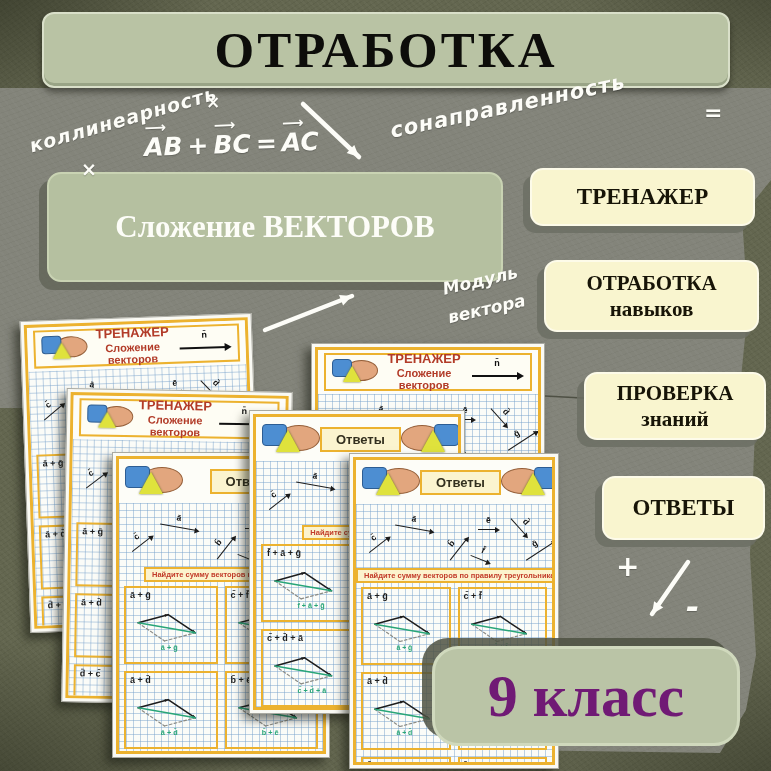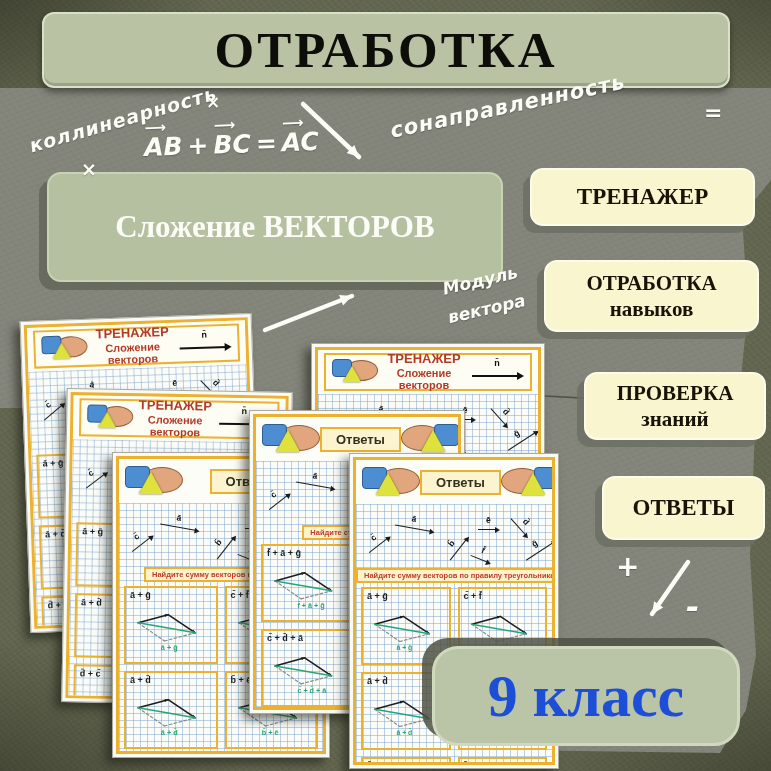--- a/index.html
+++ b/index.html
@@ -41,21 +41,21 @@
   .side-btn span{font-family:"Liberation Serif","DejaVu Serif",serif;font-weight:bold;color:#171407;line-height:1.25;}
   .side-btn span:empty{display:none;}
   .btn0{left:530px;top:168px;width:225px;height:58px;} .btn0 span{font-size:23px;}
   .btn1{left:544px;top:260px;width:215px;height:72px;} .btn1 span{font-size:21px;}
   .btn2{left:584px;top:372px;width:182px;height:68px;} .btn2 span{font-size:21px;}
   .btn3{left:602px;top:476px;width:163px;height:64px;} .btn3 span{font-size:23px;}
   
   .grade{position:absolute;left:432px;top:646px;width:308px;height:100px;background:#bac4a6;
     border:3px solid #d0d9bd;border-radius:26px;box-sizing:border-box;z-index:12;
     box-shadow:-10px -8px 0 rgba(78,81,66,.85);display:flex;align-items:center;justify-content:center;}
-  .grade span{font-family:"Liberation Serif","DejaVu Serif",serif;font-weight:bold;font-size:60px;color:#1d4ed8;}
+  .grade span{font-family:"Liberation Serif","DejaVu Serif",serif;font-weight:bold;font-size:60px;color:#701a75;}
   
   .hw{position:absolute;color:#fdfdf8;font-style:italic;font-weight:bold;z-index:9;
     font-family:"DejaVu Sans",sans-serif;white-space:nowrap;text-shadow:0 1px 1px rgba(0,0,0,.25);}
   .hw-coll{left:26px;top:108px;font-size:19px;transform:rotate(-16deg);letter-spacing:1px;}
   .hw-codi{left:388px;top:94px;font-size:21px;transform:rotate(-12deg);letter-spacing:1px;}
   .hw-mod{left:444px;top:266px;font-size:17px;transform:rotate(-13deg);text-align:center;line-height:1.7;}
   .hw-x1{left:206px;top:92px;font-size:17px;} .hw-x2{left:81px;top:158px;font-size:19px;}
   .hw-eq{left:704px;top:100px;font-size:22px;} .hw-plus{left:616px;top:550px;font-size:28px;}
   .hw-minus{left:686px;top:588px;font-size:32px;}
   .formula{position:absolute;left:142px;top:122px;font-size:25px;z-index:9;transform:rotate(-2deg);}

